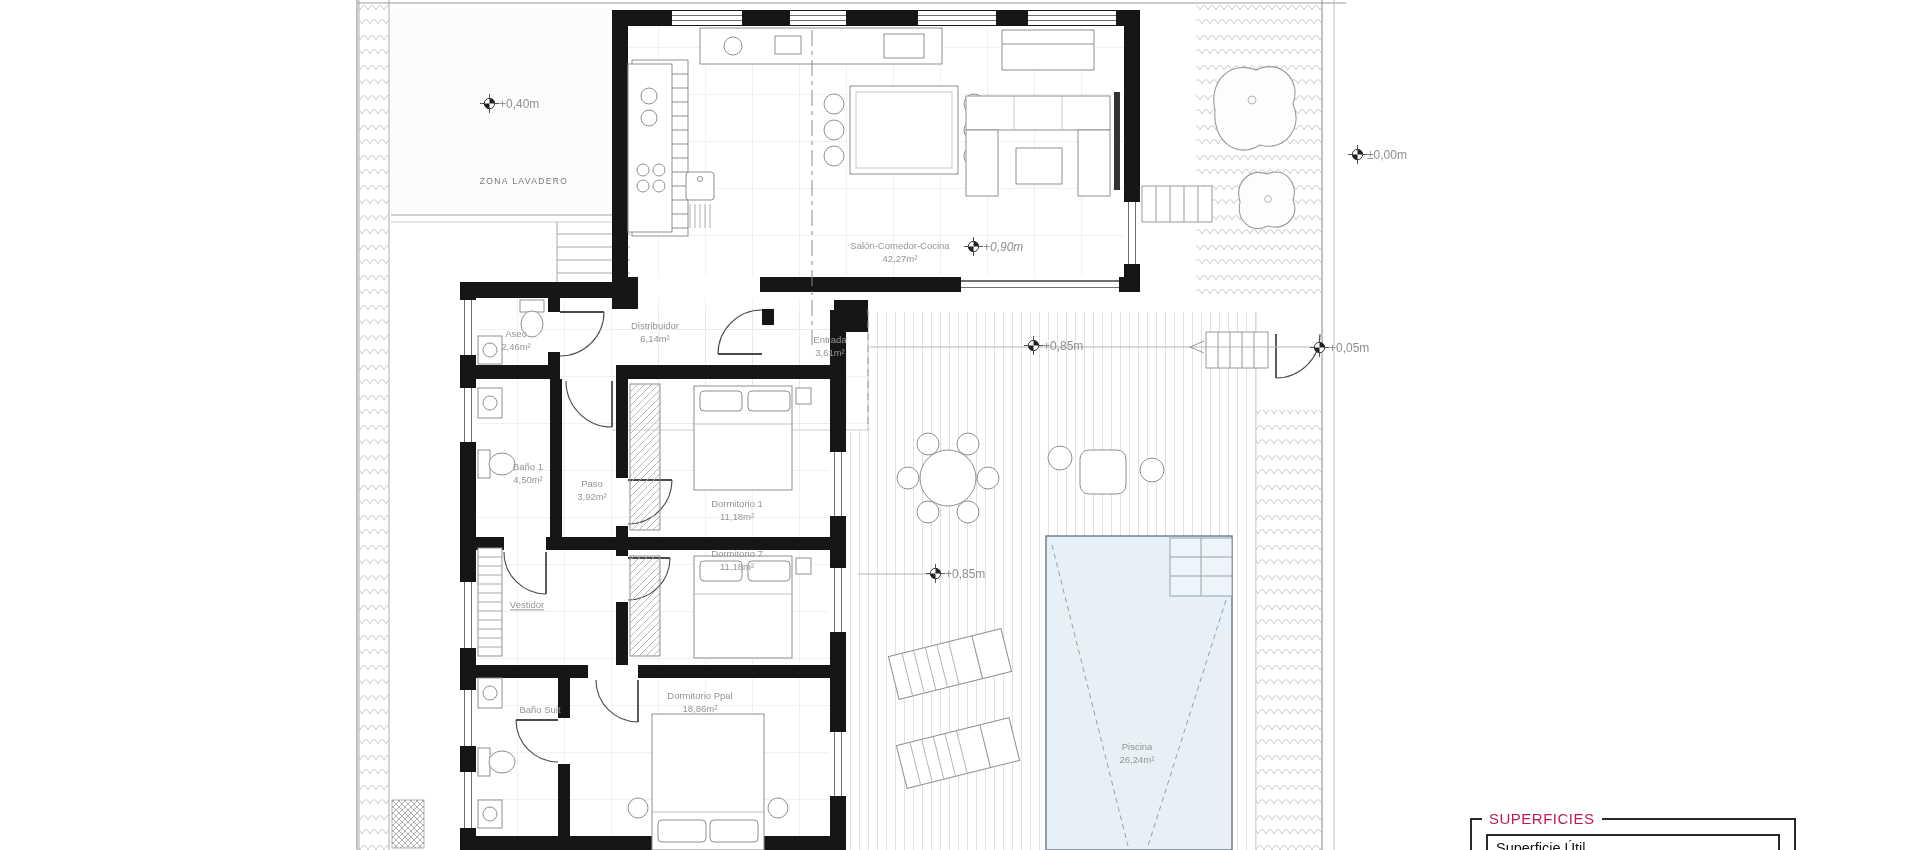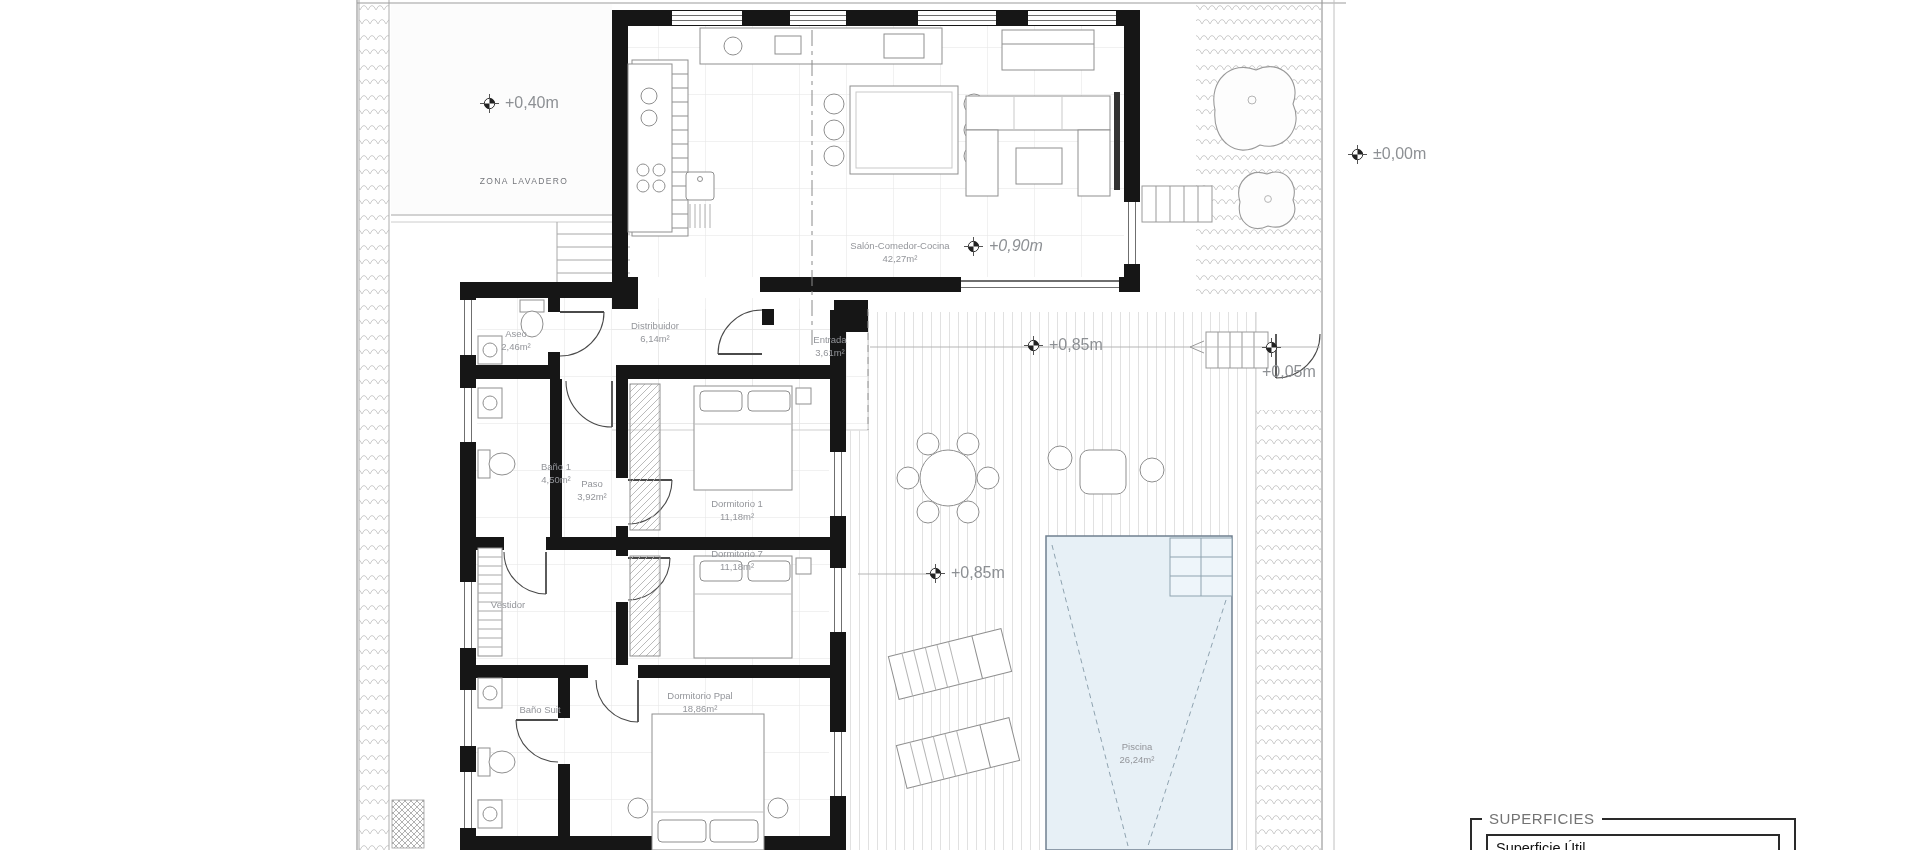--- a/index.html
+++ b/index.html
@@ -5,27 +5,27 @@
   html,body{margin:0;padding:0;background:#ffffff;}
   #canvas{position:relative;width:1920px;height:850px;background:#ffffff;overflow:hidden;
           font-family:"Liberation Sans", sans-serif;}
   #plan-svg{position:absolute;left:0;top:0;}
   .rlabel{position:absolute;transform:translate(-50%,-50%);text-align:center;
           color:#93959a;font-size:9.5px;line-height:1.4;white-space:nowrap;}
   .rlabel .rname{display:block;}
   .rlabel .rarea{display:block;}
   .zona{position:absolute;transform:translate(-50%,-50%);color:#74767b;font-size:8.5px;
         letter-spacing:1.4px;white-space:nowrap;}
-  .marker{position:absolute;display:flex;gap:6px;color:#8d9094;
-          font-size:16px;white-space:nowrap;}
+  .marker{position:absolute;display:flex;align-items:center;color:#8d9094;
+          font-size:12px;white-space:nowrap;}
   .marker svg{display:block;}
   #superficies-panel{position:absolute;left:1470px;top:818px;width:322px;height:80px;
           border:2px solid #2a2a2a;background:#ffffff;}
   #superficies-panel .legend{position:absolute;top:-10px;left:10px;background:#ffffff;
-          padding:0 7px;font-size:15px;color:#737373;letter-spacing:0.5px;}
+          padding:0 7px;font-size:15px;color:#be185d;letter-spacing:0.5px;}
   #superficies-panel .srow{margin:14px 14px 0 14px;border:2px solid #2a2a2a;
           padding:4px 8px;font-size:14.5px;color:#111;}
 </style>
 </head>
 <body>
 
 <div id="canvas">
 
 <svg id="plan-svg" width="1920" height="850" viewBox="0 0 1920 850" xmlns="http://www.w3.org/2000/svg">
   <defs>
@@ -402,37 +402,37 @@
   <span class="rarea">6,14m²</span>
 </div>
 <div class="rlabel" style="left:830px;top:332px;margin-top:14px;">
   <span class="rname">Entrada</span>
   <span class="rarea">3,61m²</span>
 </div>
 <div class="rlabel" style="left:516px;top:340px;">
   <span class="rname">Aseo</span>
   <span class="rarea">2,46m²</span>
 </div>
-<div class="rlabel" style="left:528px;top:473px;margin-left:28px;">
+<div class="rlabel" style="left:528px;top:473px;">
   <span class="rname">Baño 1</span>
   <span class="rarea">4,50m²</span>
 </div>
 <div class="rlabel" style="left:592px;top:490px;">
   <span class="rname">Paso</span>
   <span class="rarea">3,92m²</span>
 </div>
 <div class="rlabel" style="left:737px;top:510px;">
   <span class="rname">Dormitorio 1</span>
   <span class="rarea">11,18m²</span>
 </div>
 <div class="rlabel" style="left:737px;top:560px;">
   <span class="rname">Dormitorio 7</span>
   <span class="rarea">11,18m²</span>
 </div>
-<div class="rlabel" style="left:508px;top:605px;">
+<div class="rlabel" style="left:527px;top:605px;text-decoration:underline;">
   <span class="rname">Vestidor</span>
 </div>
 <div class="rlabel" style="left:540px;top:710px;">
   <span class="rname">Baño Suit</span>
 </div>
 <div class="rlabel" style="left:700px;top:702px;">
   <span class="rname">Dormitorio Ppal</span>
   <span class="rarea">18,86m²</span>
 </div>
 <div class="rlabel" style="left:1137px;top:706px;margin-top:47px;">
@@ -463,21 +463,21 @@
 <div class="marker" style="left:1024px;top:336px;">
   <svg width="19" height="19" viewBox="0 0 19 19">
     <line x1="9.5" y1="0" x2="9.5" y2="19" stroke="#555" stroke-width="1"></line>
     <line x1="0" y1="9.5" x2="19" y2="9.5" stroke="#555" stroke-width="1"></line>
     <circle cx="9.5" cy="9.5" r="5.2" fill="#fff" stroke="#333" stroke-width="1"></circle>
     <path d="M9.5,9.5 L9.5,4.3 A5.2,5.2 0 0 1 14.7,9.5 Z" fill="#222"></path>
     <path d="M9.5,9.5 L9.5,14.7 A5.2,5.2 0 0 1 4.3,9.5 Z" fill="#222"></path>
   </svg>
   <span>+0,85m</span>
 </div>
-<div class="marker" style="left:1262px;top:338px;flex-direction:column;">
+<div class="marker" style="left:1310px;top:338px;">
   <svg width="19" height="19" viewBox="0 0 19 19">
     <line x1="9.5" y1="0" x2="9.5" y2="19" stroke="#555" stroke-width="1"></line>
     <line x1="0" y1="9.5" x2="19" y2="9.5" stroke="#555" stroke-width="1"></line>
     <circle cx="9.5" cy="9.5" r="5.2" fill="#fff" stroke="#333" stroke-width="1"></circle>
     <path d="M9.5,9.5 L9.5,4.3 A5.2,5.2 0 0 1 14.7,9.5 Z" fill="#222"></path>
     <path d="M9.5,9.5 L9.5,14.7 A5.2,5.2 0 0 1 4.3,9.5 Z" fill="#222"></path>
   </svg>
   <span>+0,05m</span>
 </div>
 <div class="marker" style="left:926px;top:564px;">

